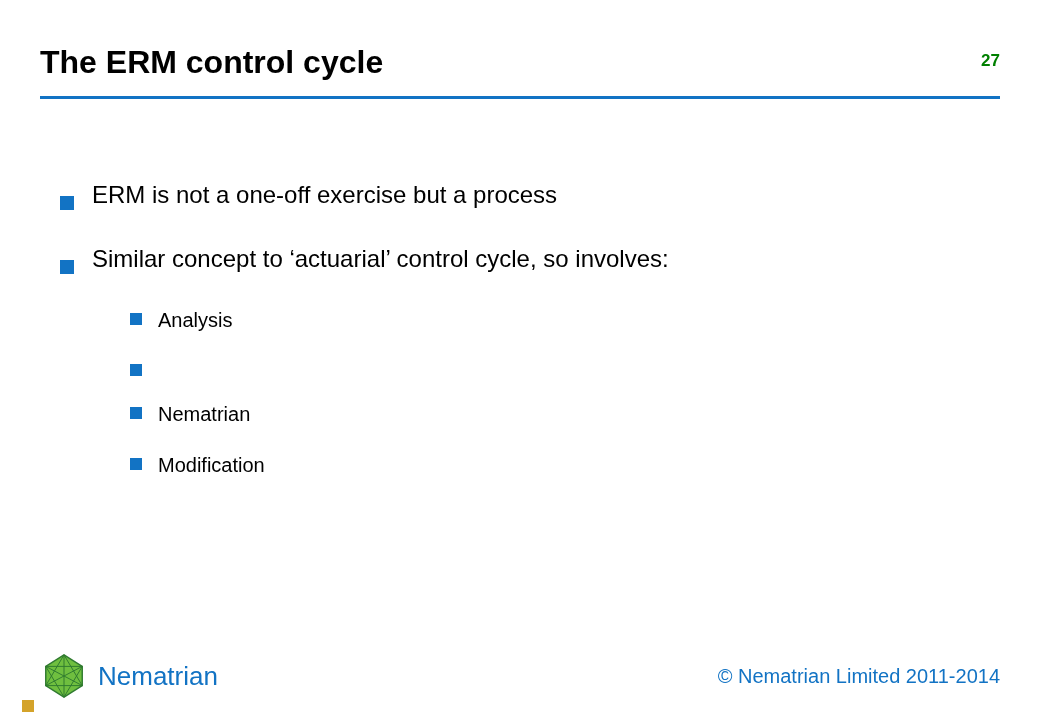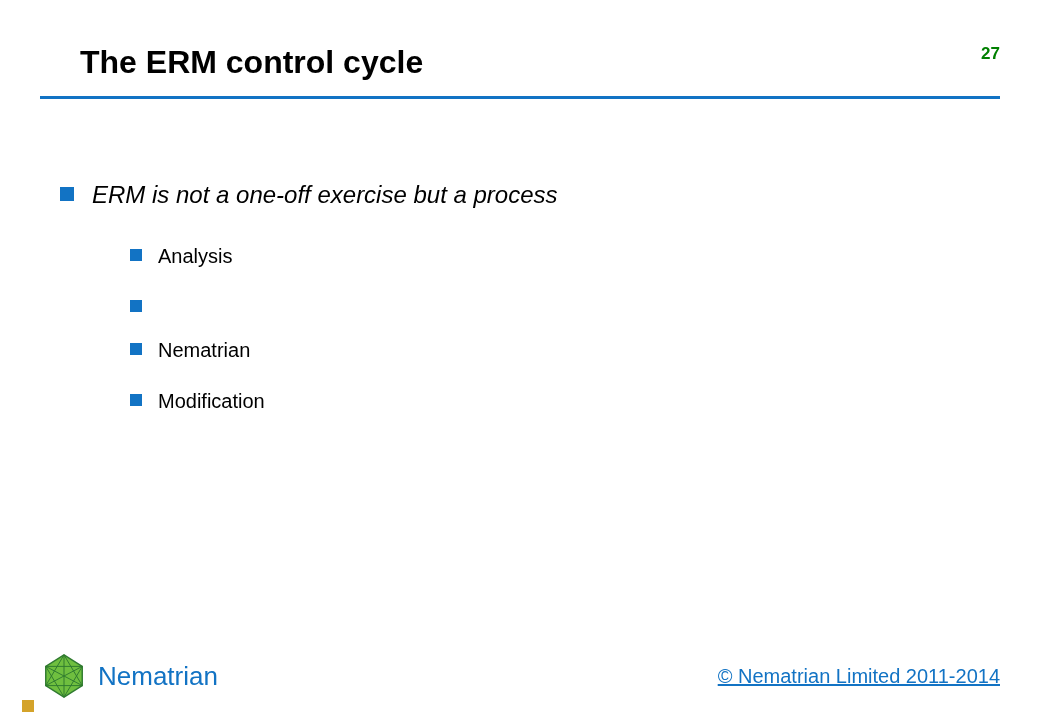--- a/index.html
+++ b/index.html
@@ -18,23 +18,22 @@
     width: 1040px;
     height: 720px;
     box-sizing: border-box;
   }
   .header {
     position: absolute;
     left: 40px;
     right: 40px;
     top: 44px;
     display: flex;
-    align-items: flex-start;
+    align-items: center;
     justify-content: space-between;
-    margin-left: 40px;
   }
   .title {
     font-size: 32px;
     font-weight: bold;
     color: #000000;
   }
   .page-number {
     font-size: 17px;
     font-weight: bold;
     color: #008000;
@@ -49,23 +48,22 @@
     border-top: 3px solid #1273c4;
   }
   .body {
     position: absolute;
     left: 60px;
     right: 60px;
     top: 180px;
   }
   .bullet-l1 {
     display: flex;
-    align-items: flex-start;
+    align-items: flex-end;
     margin-bottom: 34px;
-    font-style: italic;
   }
   .bullet-l1 .marker {
     width: 14px;
     height: 14px;
     background: #1273c4;
     flex: 0 0 14px;
     margin-top: 7px;
     margin-right: 18px;
   }
   .bullet-l1 .text {
@@ -110,21 +108,20 @@
     align-items: center;
     gap: 10px;
   }
   .brand-name {
     font-size: 26px;
     color: #1273c4;
   }
   .copyright {
     font-size: 20px;
     color: #1273c4;
-    text-decoration: underline;
   }
   .tiny-square {
     position: absolute;
     left: 22px;
     bottom: 8px;
     width: 12px;
     height: 12px;
     background: #d4a32a;
   }
   .logo svg {
@@ -142,20 +139,24 @@
   </div>
   <div class="title-rule"></div>
 
   <div class="body">
 
     <div class="bullet-l1">
       <div class="marker"></div>
       <div class="text">ERM is not a one-off exercise but a process</div>
     </div>
 
+    <div class="bullet-l1">
+      <div class="marker"></div>
+      <div class="text">Similar concept to ‘actuarial’ control cycle, so involves:</div>
+    </div>
 
     <div class="sublist">
       <div class="bullet-l2">
         <div class="marker"></div>
         <div class="text">Analysis</div>
       </div>
       <div class="bullet-l2">
         <div class="marker"></div>
       </div>
       <div class="bullet-l2">

